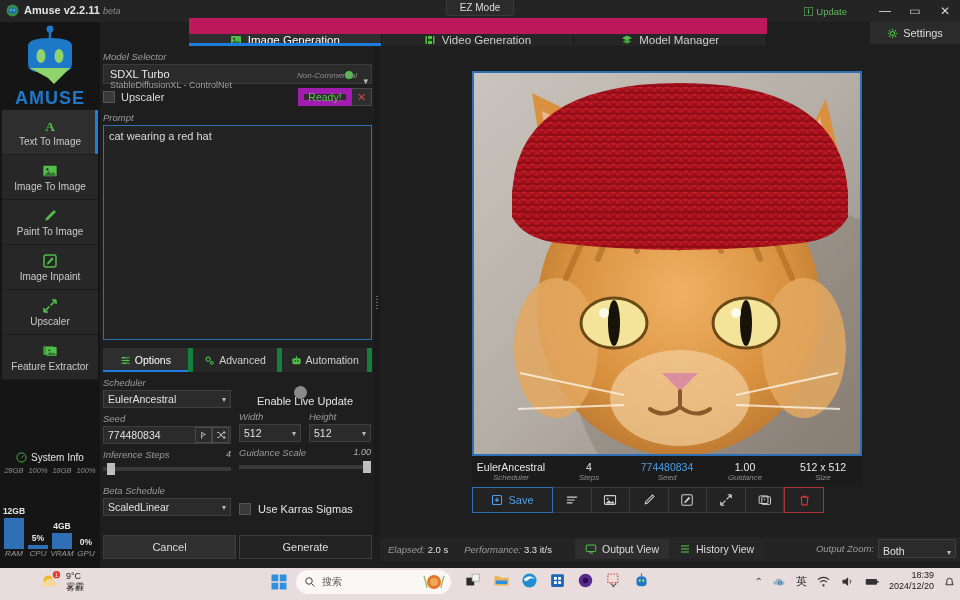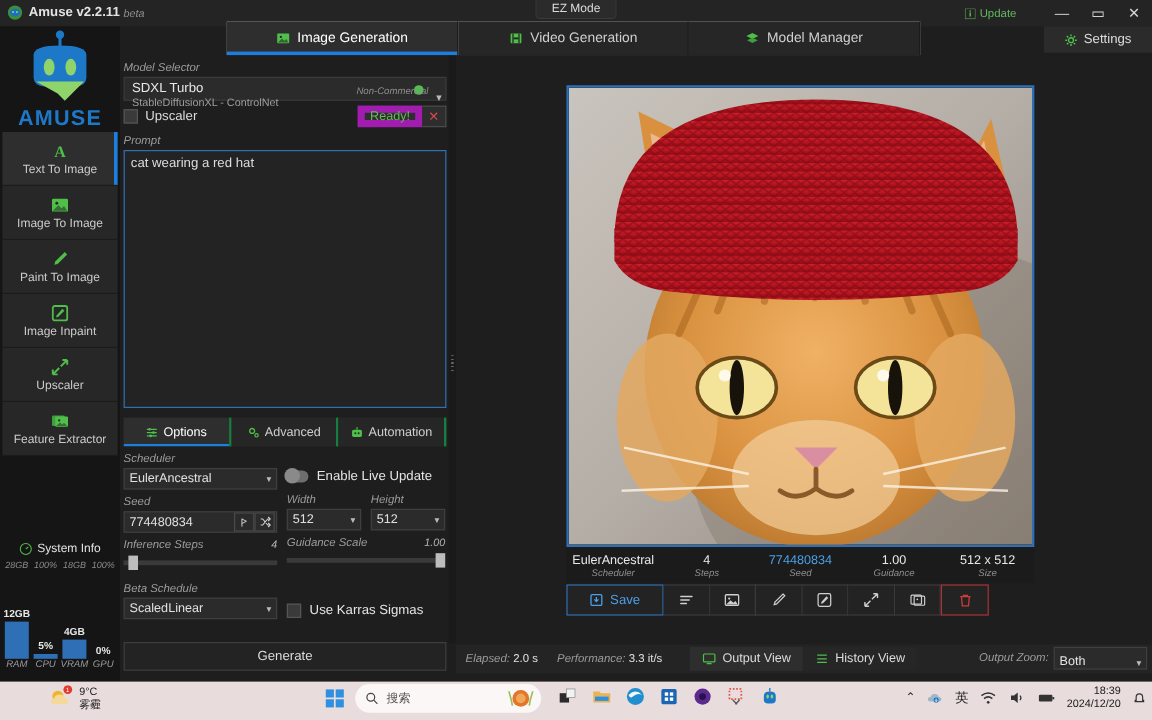--- a/index.html
+++ b/index.html
@@ -25,21 +25,21 @@
      color:#d4d4d4; font-size:12px; cursor:pointer; }
 
   .settings-btn { position:absolute; right:0; top:22px; width:90px; height:22px; background:#2b2b2b;
       display:flex; align-items:center; justify-content:center; gap:5px; font-size:11px; color:#dcdcdc; cursor:pointer; }
 
   .ez-mode { position:absolute; left:446px; top:0px; width:68px; height:16px; background:#2b2b2b;
       border:1px solid #3a3a3a; border-top:none; border-radius:0 0 4px 4px;
       display:flex; align-items:center; justify-content:center; font-size:10px; color:#dcdcdc; cursor:pointer; }
 
   
-  .tabstrip { position:absolute; left:189px; top:18px; width:578px; height:28px; display:flex; background:#e5e5e5;}
+  .tabstrip { position:absolute; left:189px; top:18px; width:578px; height:28px; display:flex; background:#be185d;align-items:flex-end;}
   .tab { flex:1; display:flex; align-items:center; justify-content:center; gap:6px;
      font-size:11.5px; color:#cfcfcf; cursor:pointer; background:#262626; border-right:1px solid #1a1a1a; position:relative; }
   .tab.active { background:#2e2e2e; color:#ffffff; }
   .tab.active::after { content:''; position:absolute; left:0; bottom:0; width:100%; height:3px; background:#1c7fe0; }
 
   
   .rail { position:absolute; left:0; top:22px; width:100px; height:546px; background:#151515; }
   .logo-wrap { position:absolute; left:0; top:0; width:100px; height:88px; }
   .rail-nav { position:absolute; left:2px; top:88px; width:96px; }
   .rail-item { height:45px; background:#272727; border-bottom:1px solid #1b1b1b;
@@ -76,21 +76,21 @@
       color:#5fbe56; font-size:10.5px; display:flex; align-items:center; justify-content:center; cursor:pointer;}
   .x-btn { width:20px; height:18px; background:#2e2e2e; border:1px solid #4a4a4a; border-left:none;
       color:#d04a4a; font-size:11px; display:flex; align-items:center; justify-content:center; cursor:pointer;}
 
   .prompt-box { margin:0 3px; height:215px; background:#232323; border:1px solid #2f6fb5; padding:4px 5px;
       font-size:11px; color:#dcdcdc; overflow:hidden; }
 
   
   .opt-tabs { display:flex; margin:8px 3px 0 3px; height:24px; }
   .opt-tab { flex:1; display:flex; align-items:center; justify-content:center; gap:4px; font-size:10.5px;
-      color:#cfcfcf; background:#262626; border-right:2px solid #15803d; cursor:pointer; position:relative; overflow:hidden;}
+      color:#cfcfcf; background:#262626; border-right:5px solid #15803d; cursor:pointer; position:relative; overflow:hidden;}
   .opt-tab.active { background:#2e2e2e; color:#fff; }
   .opt-tab.active::after { content:''; position:absolute; left:0; bottom:0; width:100%; height:2.5px; background:#1c7fe0; }
 
   .opt-body { position:relative; margin:0 3px; height:140px; }
   .col-l { position:absolute; left:0; top:0; width:128px; }
   .col-r { position:absolute; left:136px; top:0; width:132px; }
   .sel { height:18px; background:#2b2b2b; border:1px solid #3f3f3f; font-size:10.5px; color:#e0e0e0;
       display:flex; align-items:center; padding:0 4px; position:relative; cursor:pointer; }
   .sel .cv { position:absolute; right:4px; font-size:8px; color:#bbb; }
   .inp { height:18px; background:#2b2b2b; border:1px solid #3f3f3f; font-size:10.5px; color:#e0e0e0;
@@ -416,21 +416,21 @@
         </div>
 
         <div class="fieldlabel" style="margin-left:0;margin-top:10px">Beta Schedule</div>
         <div class="sel">
           <span>ScaledLinear</span>
           <span class="cv">▾</span>
         </div>
       </div>
 
       <div class="col-r">
-        <div style="display:flex;align-items:center;gap:7px;height:18px;margin-top:16px;">
+        <div style="display:flex;align-items:center;gap:7px;height:18px;margin-top:16px;flex-direction:column;">
           <span class="toggle">
             <span class="knob"></span>
           </span>
           <span style="font-size:11px;color:#e4e4e4;">Enable Live Update</span>
         </div>
 
         <div style="display:flex;gap:8px;">
           <div style="flex:1;">
             <div class="fieldlabel" style="margin-left:0">Width</div>
             <div class="sel">
@@ -458,20 +458,21 @@
 
         <div style="display:flex;align-items:center;gap:7px;margin-top:30px;">
           <span class="chk"></span>
           <span style="font-size:11px;color:#e4e4e4;">Use Karras Sigmas</span>
         </div>
       </div>
     </div>
   </div>
 
   <div class="act-row">
+    <div class="act-btn">Cancel</div>
     <div class="act-btn gen">Generate</div>
   </div>
 
   <div class="splitter">
       <i></i>
     </div>
 
   <div class="rightpane">
     <div class="img-frame">
       <svg width="386" height="381" viewBox="0 0 386 381" preserveAspectRatio="xMidYMid slice">

